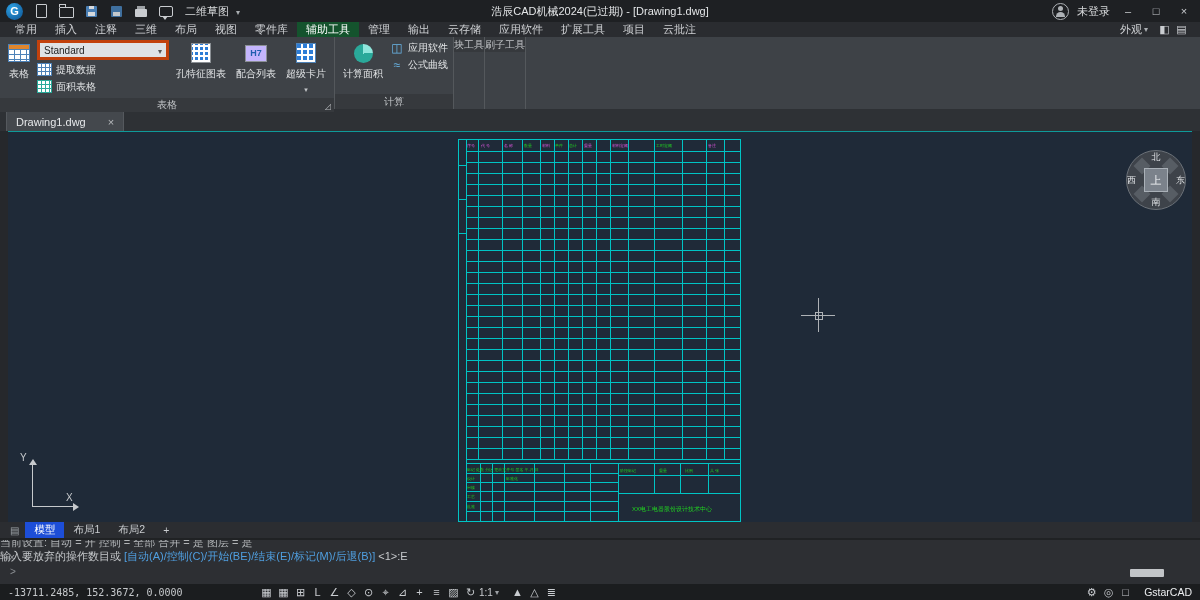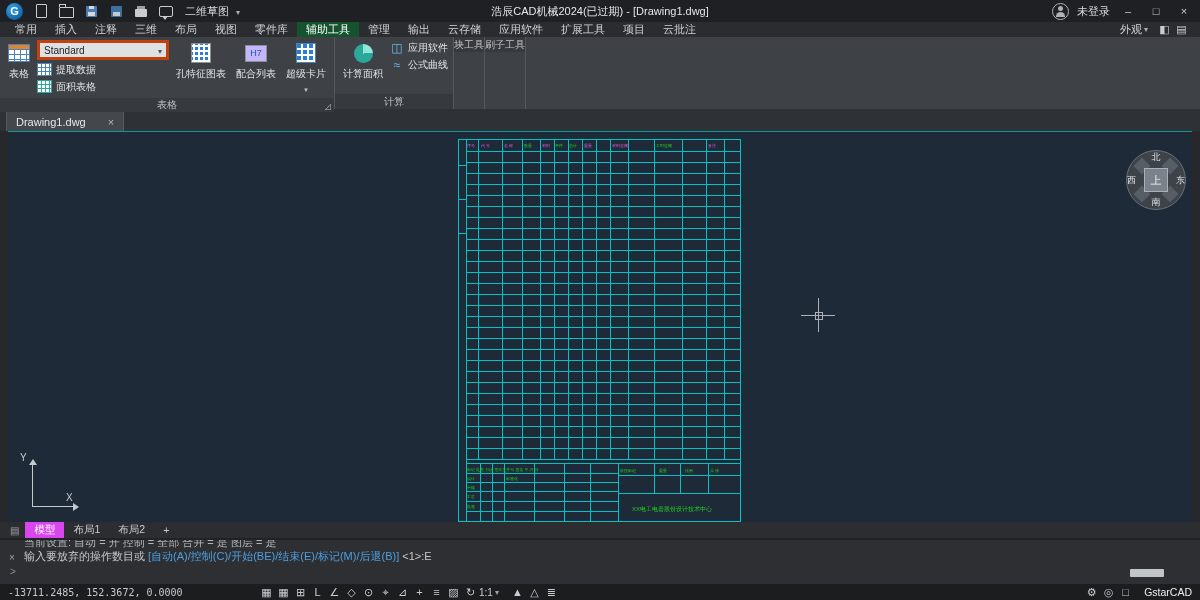--- a/index.html
+++ b/index.html
@@ -75,21 +75,21 @@
   .grid-icon-sm.teal{border-color:#2aa99a;
             background-image:repeating-linear-gradient(to right,transparent 0 3px,#2aa99a 3px 4px),
                              repeating-linear-gradient(to bottom,transparent 0 3px,#2aa99a 3px 4px)}
   .dots-icon{width:18px;height:18px;background-color:#fff;border:1px solid #8b9095;
             background-image:radial-gradient(circle,#2c7cd6 1.5px,rgba(0,0,0,0) 1.6px);
             background-size:5px 5px;background-position:2px 2px}
   .sq-icon{width:18px;height:18px;background:#2c7cd6;border:1px solid #4d82b8;
             background-image:repeating-linear-gradient(to right,transparent 0 4px,#fff 4px 6px),
                              repeating-linear-gradient(to bottom,transparent 0 4px,#fff 4px 6px)}
   .h7-icon{width:20px;height:15px;background:#c4b5fd;border:1px solid #8b9095;color:#1f5fae;font-size:9px;
-           font-weight:normal;display:flex;align-items:center;justify-content:center}
+           font-weight:bold;display:flex;align-items:center;justify-content:center}
   .area-icon{width:19px;height:19px;border-radius:50%;background:conic-gradient(#8fe6dc 0 25%,#2aa99a 25% 100%)}
   .glyph-icon{font-size:12px;color:#69b7e8;width:14px;text-align:center;flex:none}
   .blk-icon{width:20px;height:15px;background:#fff;border:1px solid #4d82b8;position:relative;
             background-image:repeating-linear-gradient(to right,transparent 0 5px,#9cc0e2 5px 6px),
                              repeating-linear-gradient(to bottom,transparent 0 4px,#9cc0e2 4px 5px)}
   .blk-icon::after{position:absolute;right:-5px;bottom:-7px;font-size:11px;font-weight:bold}
   .m-stat::after{content:"→";color:#2c7cd6}
   .m-rename::after{content:"A";color:#e0862e;font-size:10px}
   .m-stretch::after{content:"↔";color:#2c7cd6}
   .m-explode::after{content:"*";color:#e0862e;font-size:15px;bottom:-9px}
@@ -137,27 +137,27 @@
                    border-bottom:4px solid transparent;border-left:6px solid #c6c9cc}
   .ucs-y-label{position:absolute;left:0;top:-2px;font-size:10px}
   .ucs-x-label{position:absolute;left:46px;top:38px;font-size:10px}
 
   
   .layoutbar{height:16px;background:#2b2d31;display:flex;align-items:center;padding-left:6px;gap:2px;
              font-size:10.5px;flex:none}
   .lmenu{color:#9aa0a5;font-size:10px;padding:0 4px}
   #layout-tabs{display:flex;height:100%}
   .ltab{padding:0 9px;display:flex;align-items:center;color:#c9cccf}
-  .ltab.active{background:#d946ef;color:#fff}
+  .ltab.active{background:#1d4ed8;color:#fff}
   .ladd{color:#c9cccf;padding:0 7px}
 
   
   .cmd{height:44px;background:#2d2f33;border-top:2px solid #202224;position:relative;font-size:11px;
        color:#c6c9cc;overflow:hidden;flex:none}
-  .cmd-line{height:14px;line-height:14px;padding-left:24px;white-space:nowrap}
+  .cmd-line{height:14px;line-height:14px;white-space:nowrap}
   .cmd-line.first{margin-top:-5px;color:#b2b5b8}
   .opt{color:#4f9fe0}
   .cmd-x{position:absolute;left:9px;top:12px;color:#9da0a4;font-size:10px}
   .cmd-gt{position:absolute;left:10px;top:26px;color:#8a8e92;font-size:10px}
   .cmd-gt::after{content:">"}
   .cmd-scroll{position:absolute;right:36px;bottom:7px;width:34px;height:8px;background:#c2c5c8;border-radius:1px}
 
   
   .status{height:16px;background:#1b1d1f;display:flex;align-items:center;font-size:10px;color:#c6c9cc;
           padding:0 8px;flex:none}

